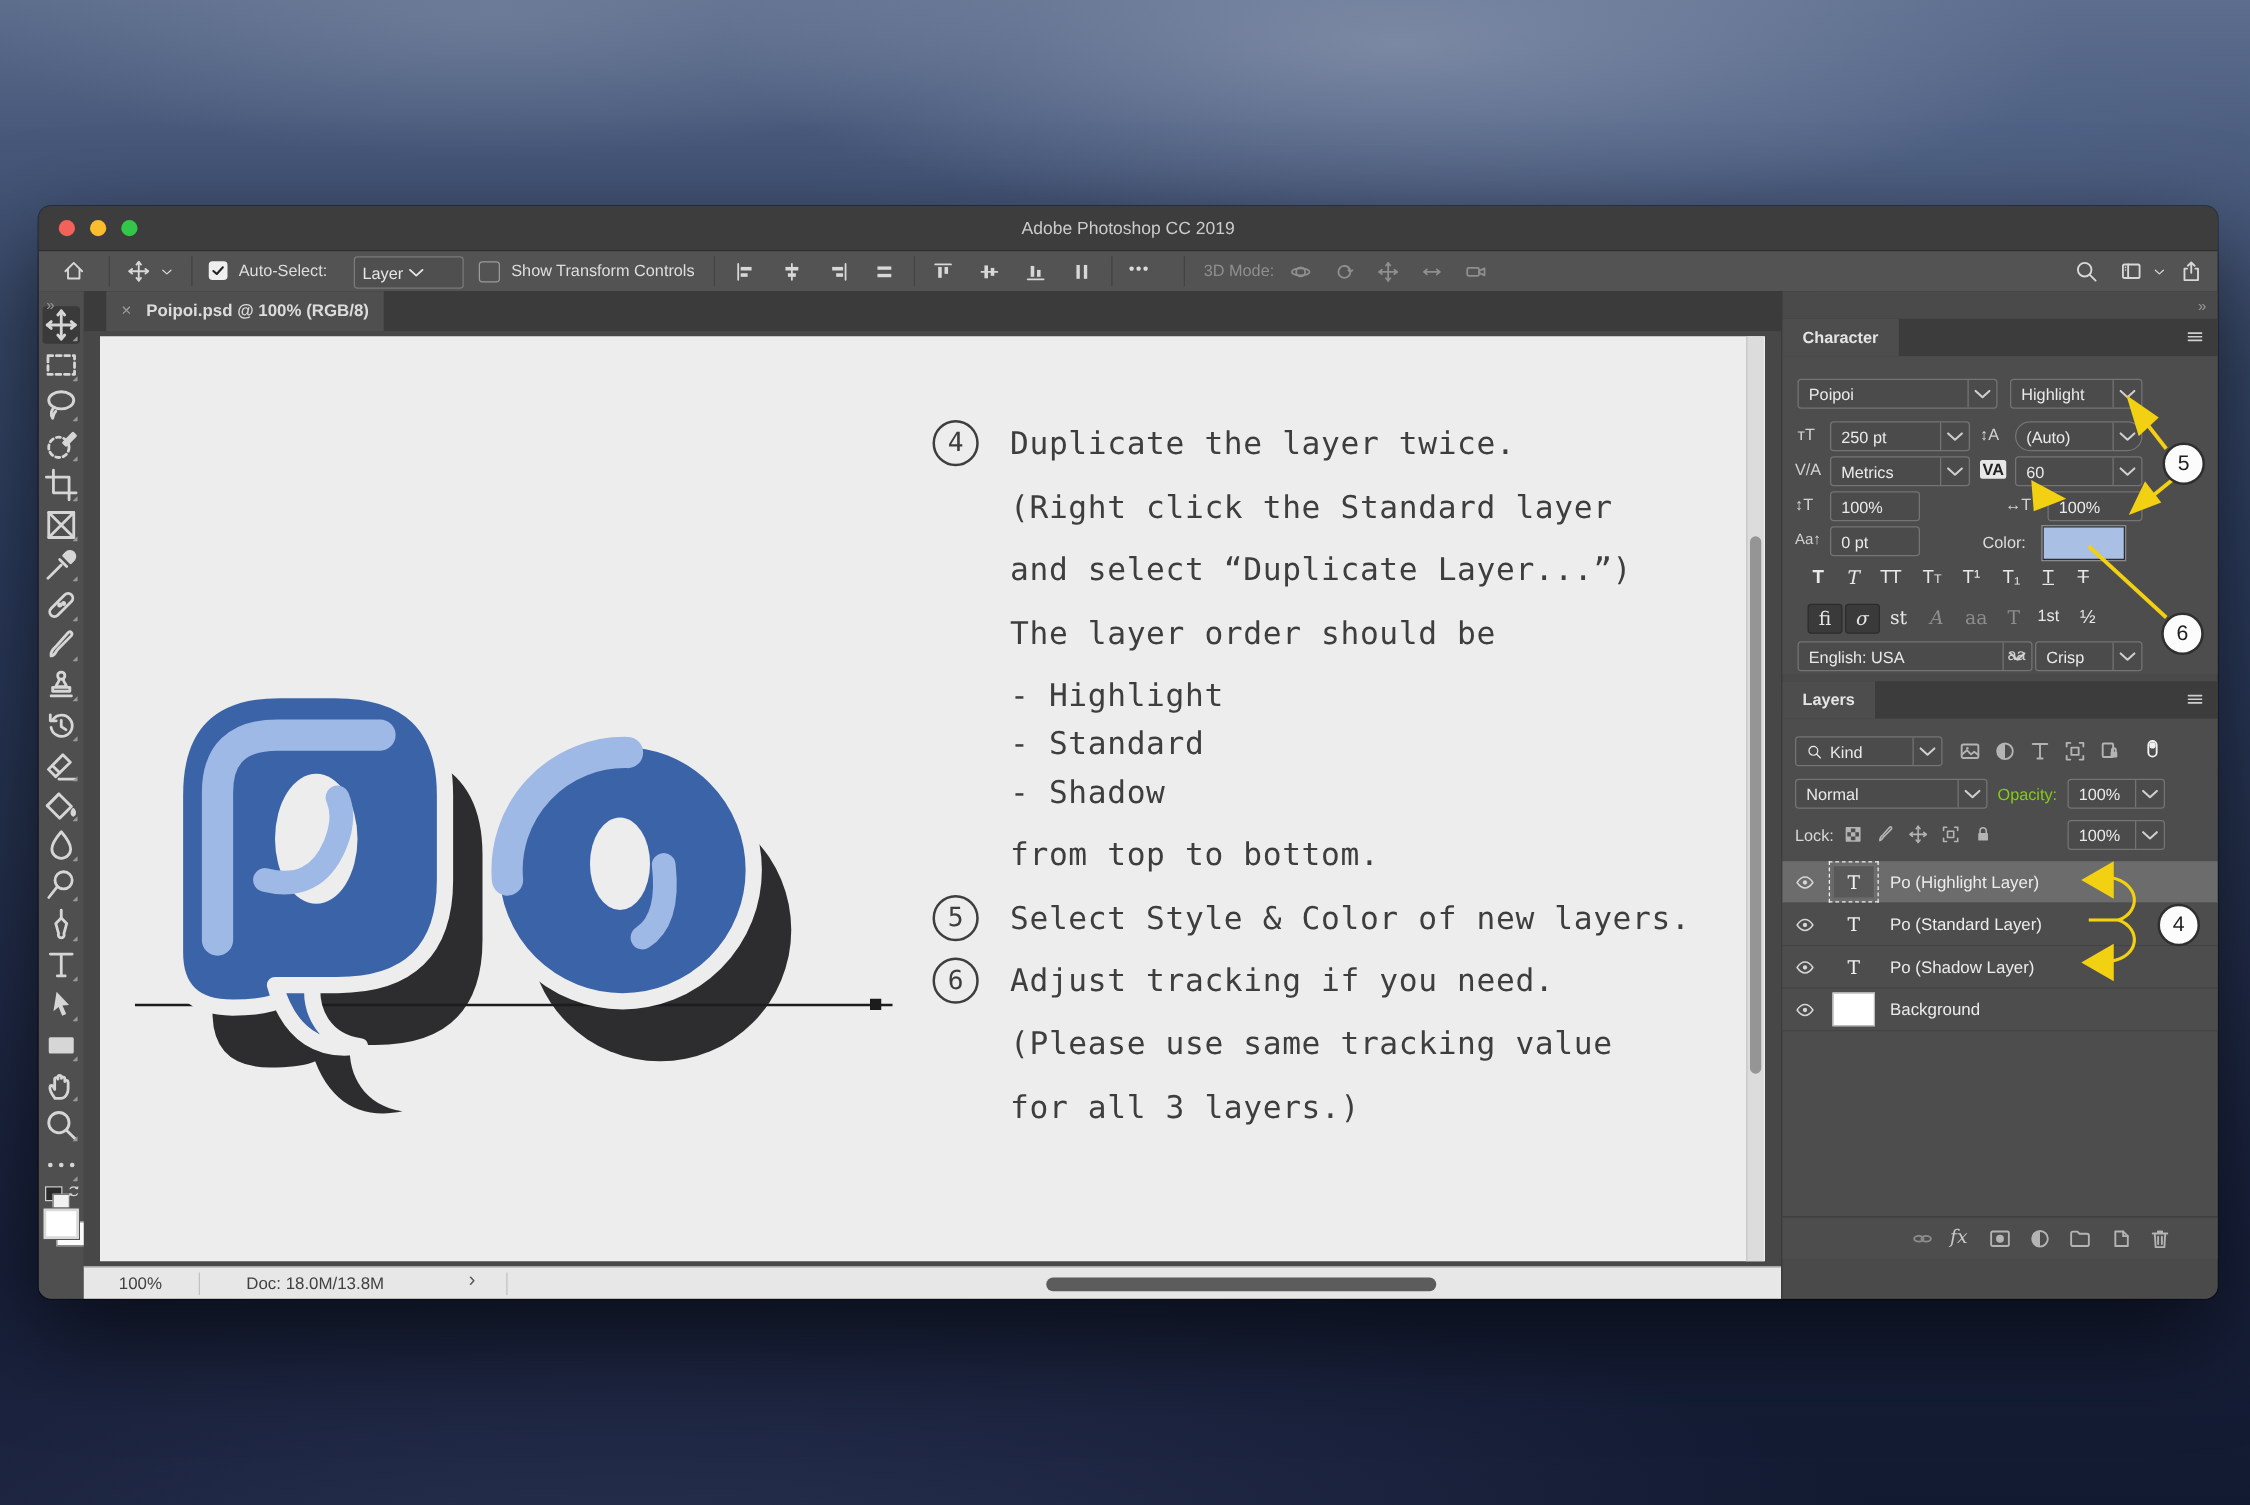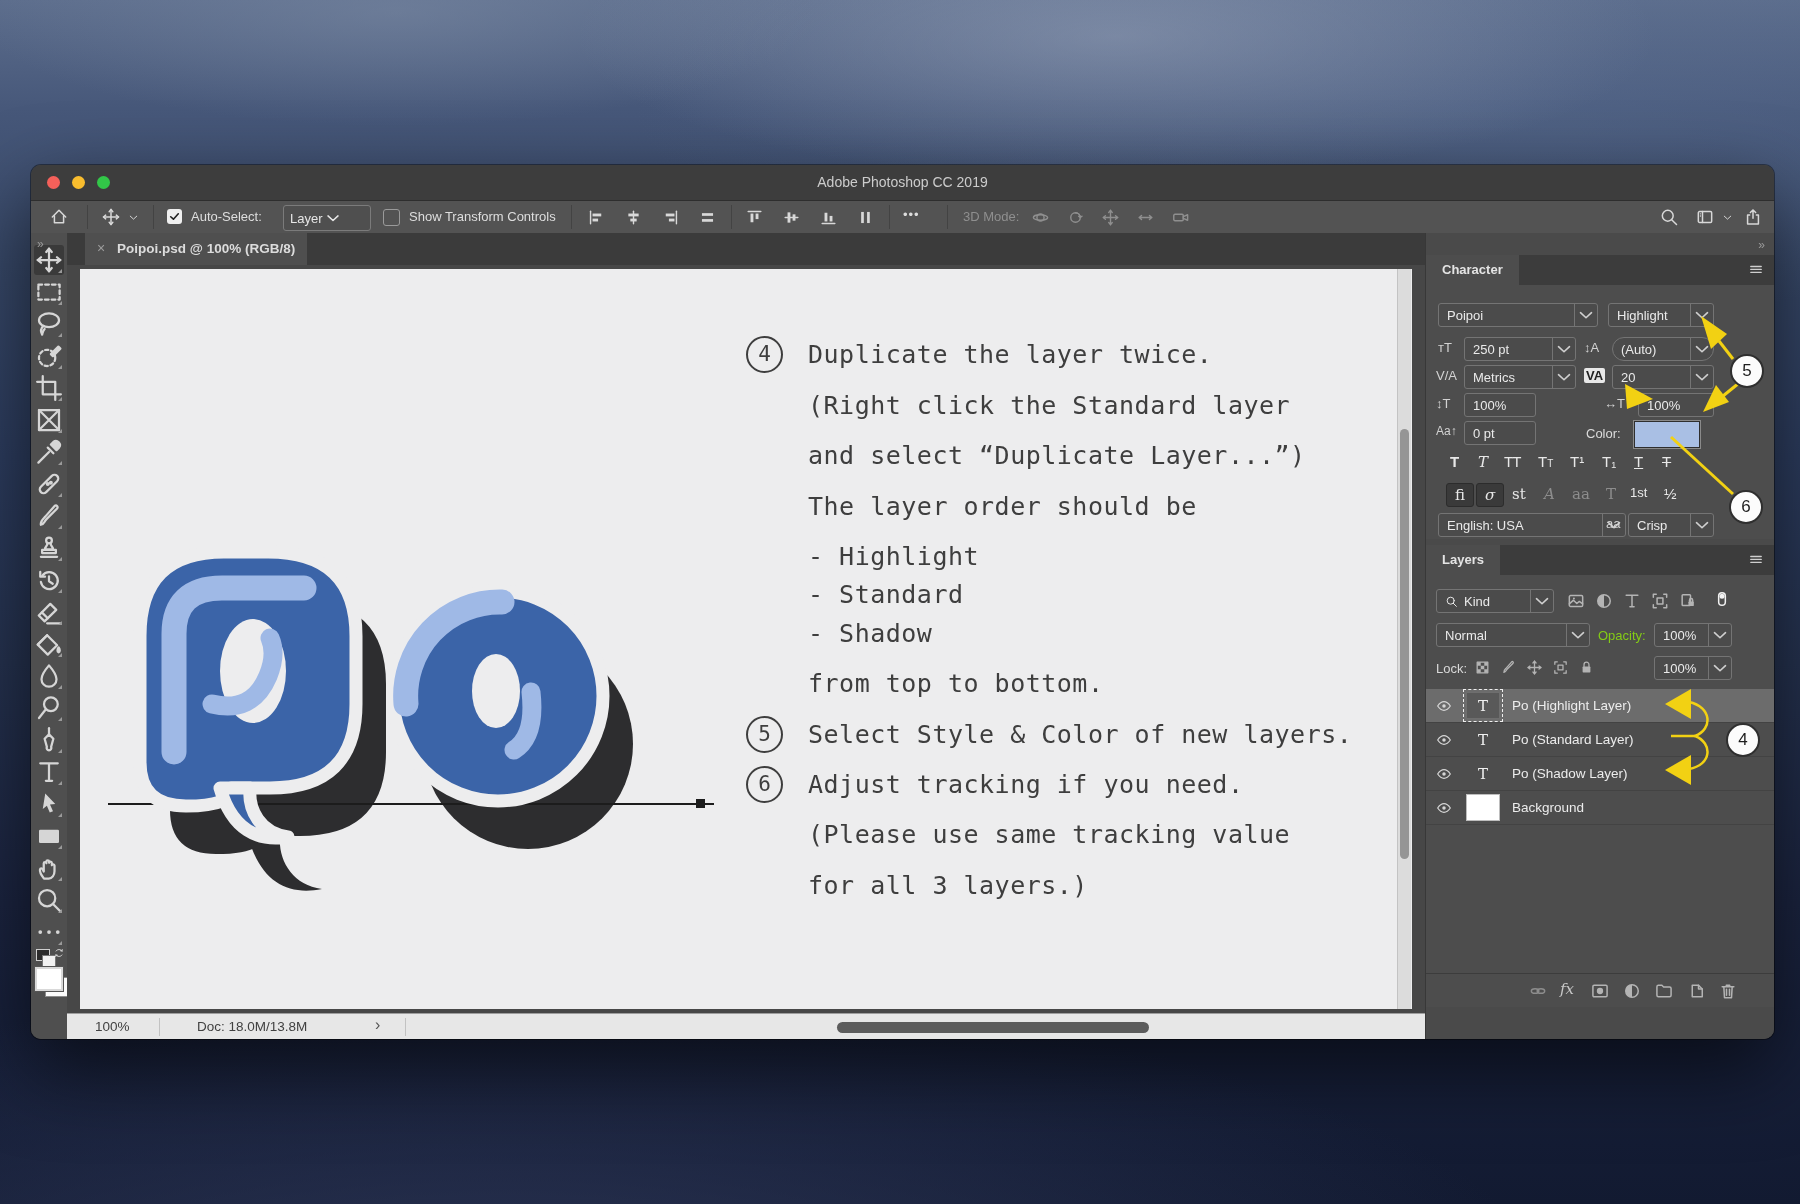--- a/index.html
+++ b/index.html
@@ -530,21 +530,21 @@
       <div class="abs fld" style="left:38px;top:80px;width:112px;">
           <span>Metrics</span>
           <span class="chevseg" data-icon="chev">
             <svg viewBox="0 0 24 24">
               <path d="M6 9.5l6 5.5 6-5.5"></path>
             </svg>
           </span>
         </div>
       <div class="abs cicon" style="left:158px;top:83px;background:#e8e8e8;color:#222;padding:0 2px;border-radius:2px;font-weight:bold;">VA</div>
       <div class="abs fld" style="left:186px;top:80px;width:102px;">
-          <span>20</span>
+          <span>60</span>
           <span class="chevseg" data-icon="chev">
             <svg viewBox="0 0 24 24">
               <path d="M6 9.5l6 5.5 6-5.5"></path>
             </svg>
           </span>
         </div>
 
       <div class="abs cicon" style="left:10px;top:111px;">↕T</div>
       <div class="abs fld" style="left:38px;top:108px;width:72px;">
           <span>100%</span>

